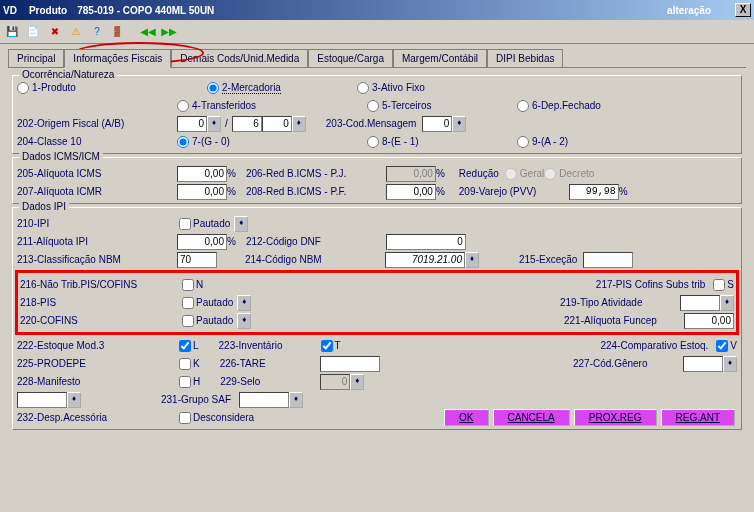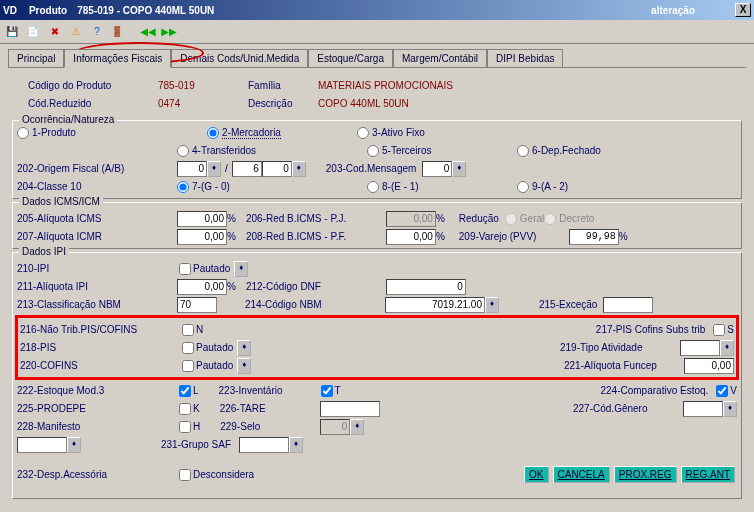--- a/index.html
+++ b/index.html
@@ -1,21 +1,21 @@
 <!DOCTYPE html>
 <html><head>
 <meta charset="utf-8">
 <style>
 *{box-sizing:border-box;margin:0;padding:0;font-family:Tahoma,Arial,sans-serif;font-size:10px}
 body{background:#d4d0c8;width:754px;height:512px;overflow:hidden}
 .titlebar{background:linear-gradient(90deg,#0a246a,#a6caf0);height:20px;display:flex;align-items:center;padding:0 3px;color:#fff;font-weight:bold}
 .titlebar .t1{margin-right:12px}
 .titlebar .t2{margin-right:10px}
 .titlebar .t3{flex:1}
-.titlebar .t4{margin-right:40px}
+.titlebar .t4{margin-right:24px}
 .closebtn{width:16px;height:14px;background:#c0c0c0;border:1px solid #fff;border-right-color:#000;border-bottom-color:#000;color:#000;text-align:center;line-height:12px;font-weight:bold;cursor:pointer}
 .toolbar{background:#d4d0c8;height:24px;display:flex;align-items:center;padding:2px 4px;gap:3px;border-bottom:1px solid #808080}
 .tbtn{width:18px;height:18px;display:flex;align-items:center;justify-content:center;border:1px solid transparent;cursor:pointer}
 .tabs{display:flex;margin:5px 8px 0;border-bottom:1px solid #808080;position:relative}
 .tab{padding:3px 8px;border:1px solid #808080;border-bottom:none;background:#d4d0c8;margin-right:0;cursor:pointer;position:relative;color:#003}
 .tab.active{background:#d4d0c8;z-index:2;border-bottom:1px solid #d4d0c8;margin-bottom:-1px}
 .hl{position:absolute;border:2px solid #c00;border-radius:50%/50%;pointer-events:none}
 .hl1{left:74px;top:42px;width:130px;height:22px}
 .content{padding:4px 12px}
 .hdr{padding:4px 16px;color:#003}
@@ -25,21 +25,21 @@
 .grp{border:1px solid #808080;border-top-color:#fff;border-left-color:#fff;padding:2px 4px;margin:3px 0;position:relative}
 .grp::before{content:attr(data-title);position:absolute;top:-7px;left:6px;background:#d4d0c8;padding:0 3px;color:#003}
 .fl{color:#006;white-space:nowrap}
 .link{color:#006;cursor:pointer}
 input[type=text]{background:#fff;border:1px solid #808080;border-top-color:#404040;border-left-color:#404040;height:16px;padding:0 2px;text-align:right;font-size:10px}
 input[type=checkbox]{width:12px;height:12px;margin:0 2px}
 input[type=radio]{width:12px;height:12px;margin:0 3px 0 0}
 .rdlbl{color:#006;margin-right:12px}
 .dotted{border-bottom:1px dotted #006}
 .spbtn{width:14px;height:16px;background:#c0c0c0;border:1px outset #fff;cursor:pointer;font-size:8px;text-align:center;line-height:12px;color:#006}
-.btn{background:#14b8a6;border:1px outset #fff;padding:2px 4px;cursor:pointer;color:#003;margin:12px 2px}
+.btn{background:#d946ef;border:1px outset #fff;padding:2px 14px;cursor:pointer;color:#003;margin:0 2px}
 .btn u{text-decoration:underline}
 .redbox{border:3px solid #e00;padding:2px;margin:2px -2px}
 .c1{width:160px;flex-shrink:0}
 .c2{width:190px;flex-shrink:0;display:flex;align-items:center}
 .c3{width:150px;flex-shrink:0;display:flex;align-items:center}
 .c4{display:flex;align-items:center}
 .ro{background:#d4d0c8!important;color:#808080}
 </style>
 </head>
 <body>
@@ -68,34 +68,20 @@
   <div class="tab"><span>Principal</span></div>
   <div class="tab active"><span>Informações Fiscais</span></div>
   <div class="tab"><span>Demais Cods/Unid.Medida</span></div>
   <div class="tab"><span>Estoque/Carga</span></div>
   <div class="tab"><span>Margem/Contábil</span></div>
   <div class="tab"><span>DIPI Bebidas</span></div>
 </div>
 <div class="hl hl1"></div>
 
 <div class="content">
-  <div class="hdr">
-    <div class="row">
-      <span class="lbl" style="width:130px">Código do Produto</span>
-      <span class="val" style="width:90px">785-019</span>
-      <span class="lbl" style="width:70px">Família</span>
-      <span class="val">MATERIAIS PROMOCIONAIS</span>
-    </div>
-    <div class="row">
-      <span class="lbl" style="width:130px">Cód.Reduzido</span>
-      <span class="val" style="width:90px">0474</span>
-      <span class="lbl" style="width:70px">Descrição</span>
-      <span class="val">COPO 440ML 50UN</span>
-    </div>
-  </div>
 
   <div class="grp" data-title="Ocorrência/Natureza">
     <div class="row">
       <span class="c2">
           <input type="radio" style="">
           <span class="rdlbl link">1-Produto</span>
         </span>
       <span class="c3">
           <input type="radio" checked="" style="">
           <span class="rdlbl link dotted">2-Mercadoria</span>
@@ -196,21 +182,21 @@
         <span class="fl">%</span>
       <span style="width:10px"></span>
       <span class="fl" style="width:140px">212-Código DNF</span>
       <input type="text" style="width: 80px;" value="0">
     </div>
     <div class="row">
       <span class="fl c1">213-Classificação NBM</span>
       <input type="text" style="width: 40px; text-align: left;" value="70">
       <span style="width:28px"></span>
       <span class="fl" style="width:140px">214-Código NBM</span>
-      <input type="text" style="width: 100px;" value="7019.21.00">
+      <input type="text" style="width: 80px; font-style: italic;" value="7019.21.00">
         <span class="spbtn">♦</span>
       <span style="width:40px"></span>
       <span class="fl">215-Exceção</span>
       <span style="width:6px"></span>
       <input type="text" style="width: 50px;" value="">
     </div>
 
     <div class="redbox">
       <div class="row">
         <span class="fl c1">216-Não Trib.PIS/COFINS</span>

